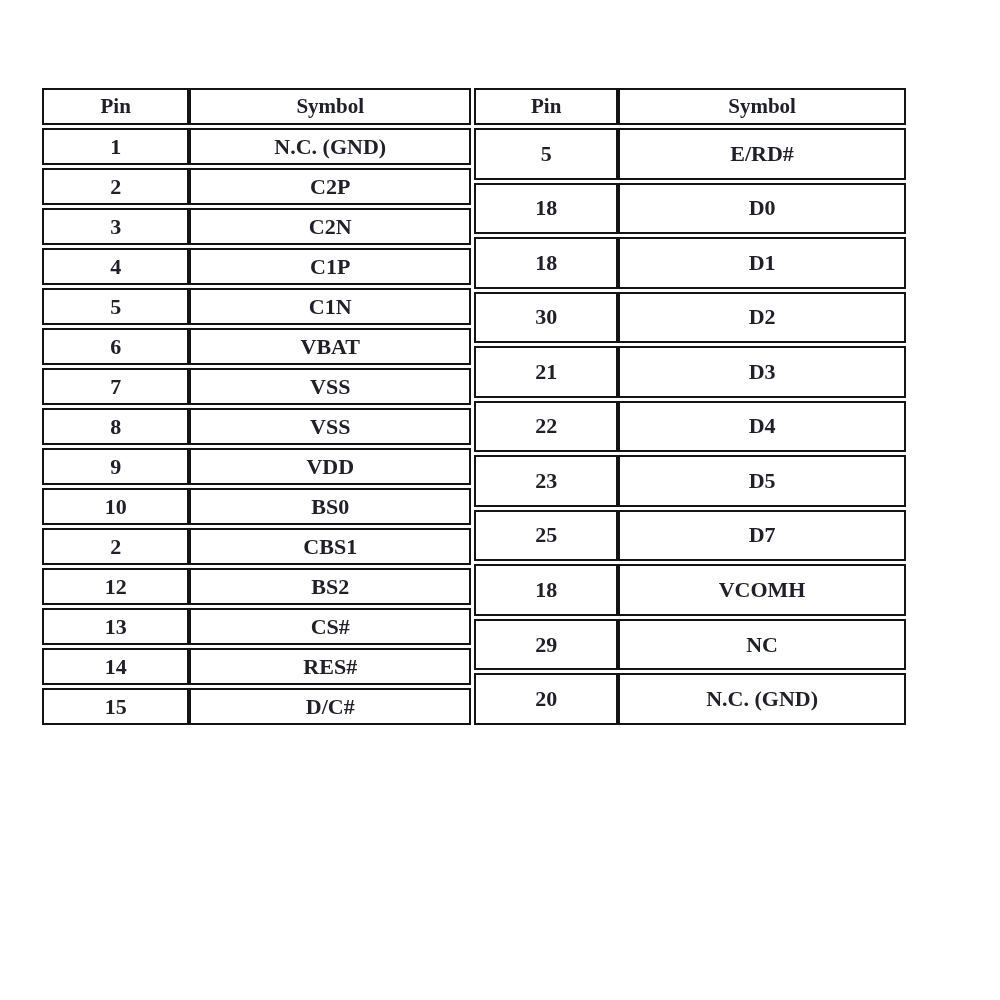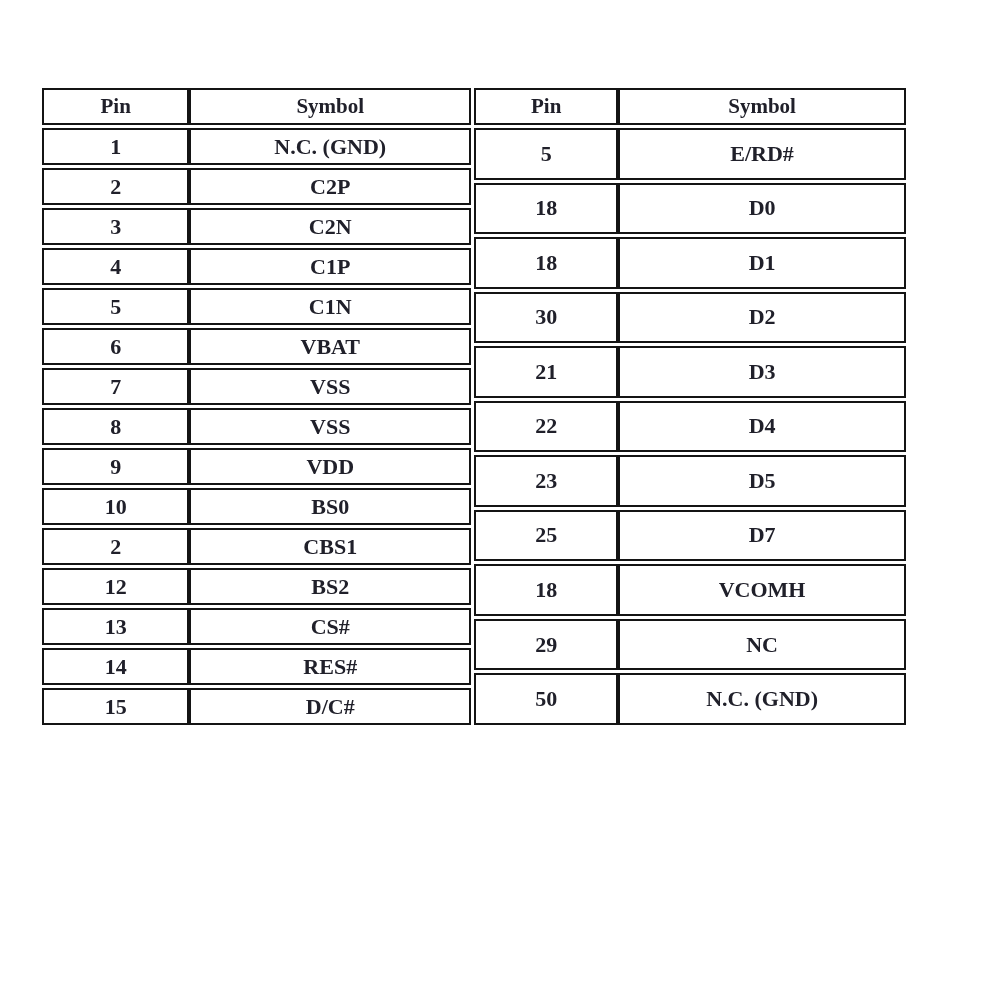--- a/index.html
+++ b/index.html
@@ -168,20 +168,20 @@
           </tr>
           <tr>
             <td class="pin-col">18</td>
             <td class="sym-col">VCOMH</td>
           </tr>
           <tr>
             <td class="pin-col">29</td>
             <td class="sym-col">NC</td>
           </tr>
           <tr>
-            <td class="pin-col">50</td>
+            <td class="pin-col">20</td>
             <td class="sym-col">N.C. (GND)</td>
           </tr>
         </tbody>
     </table>
 
   </div>
 </div>
 
 </body></html>

